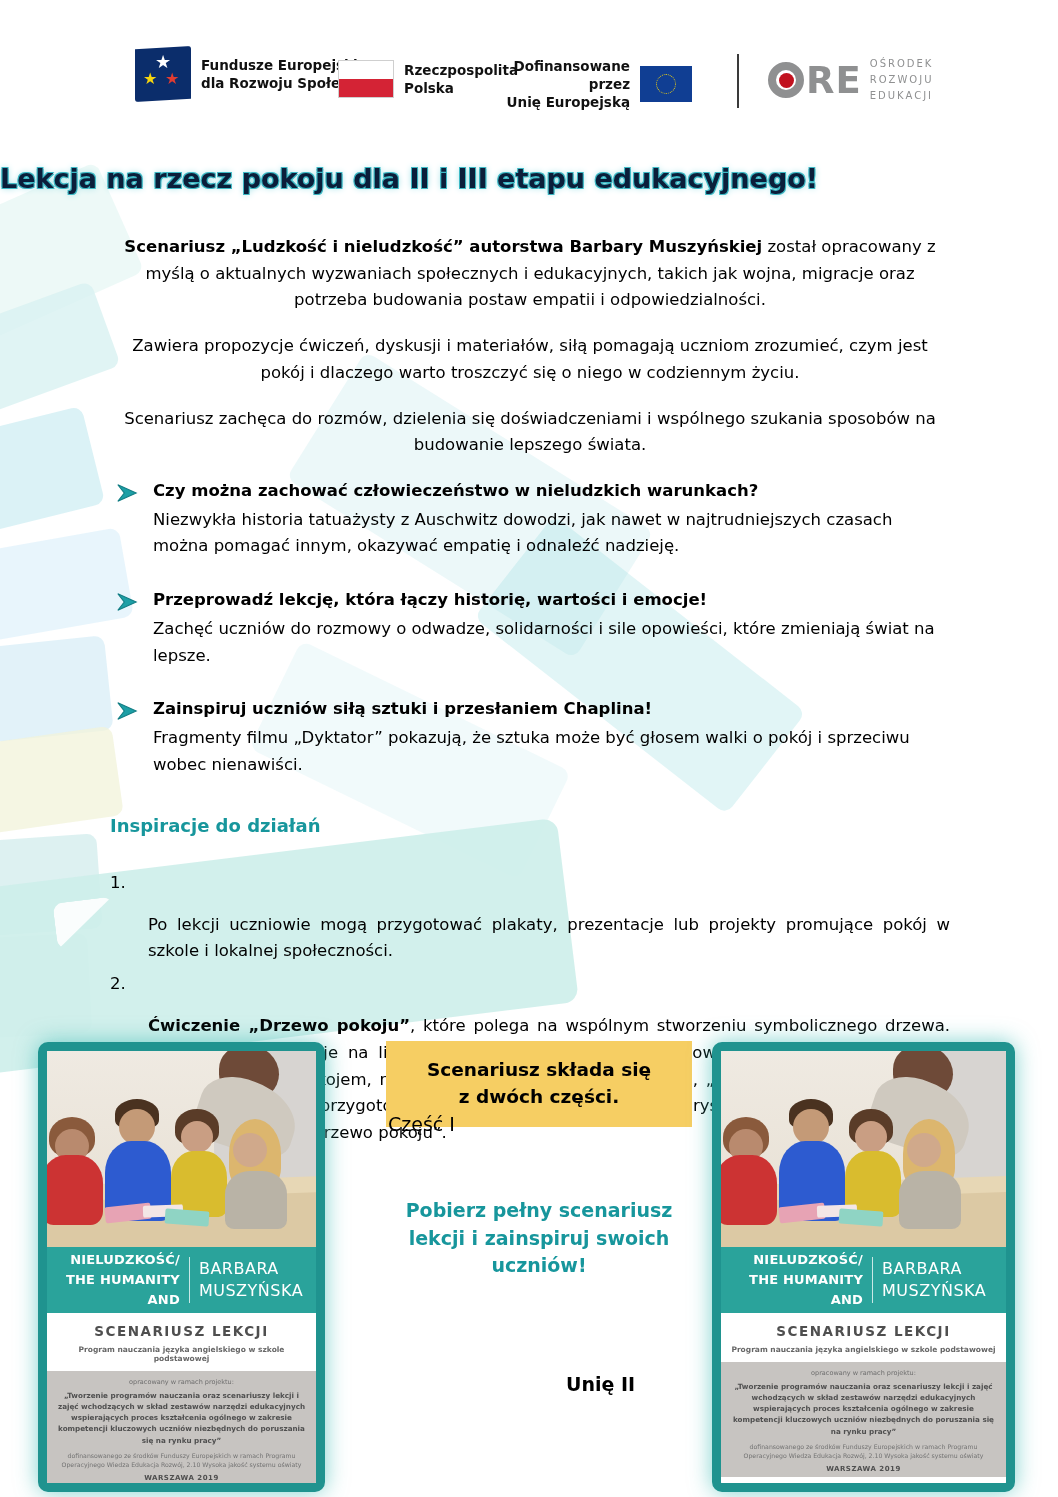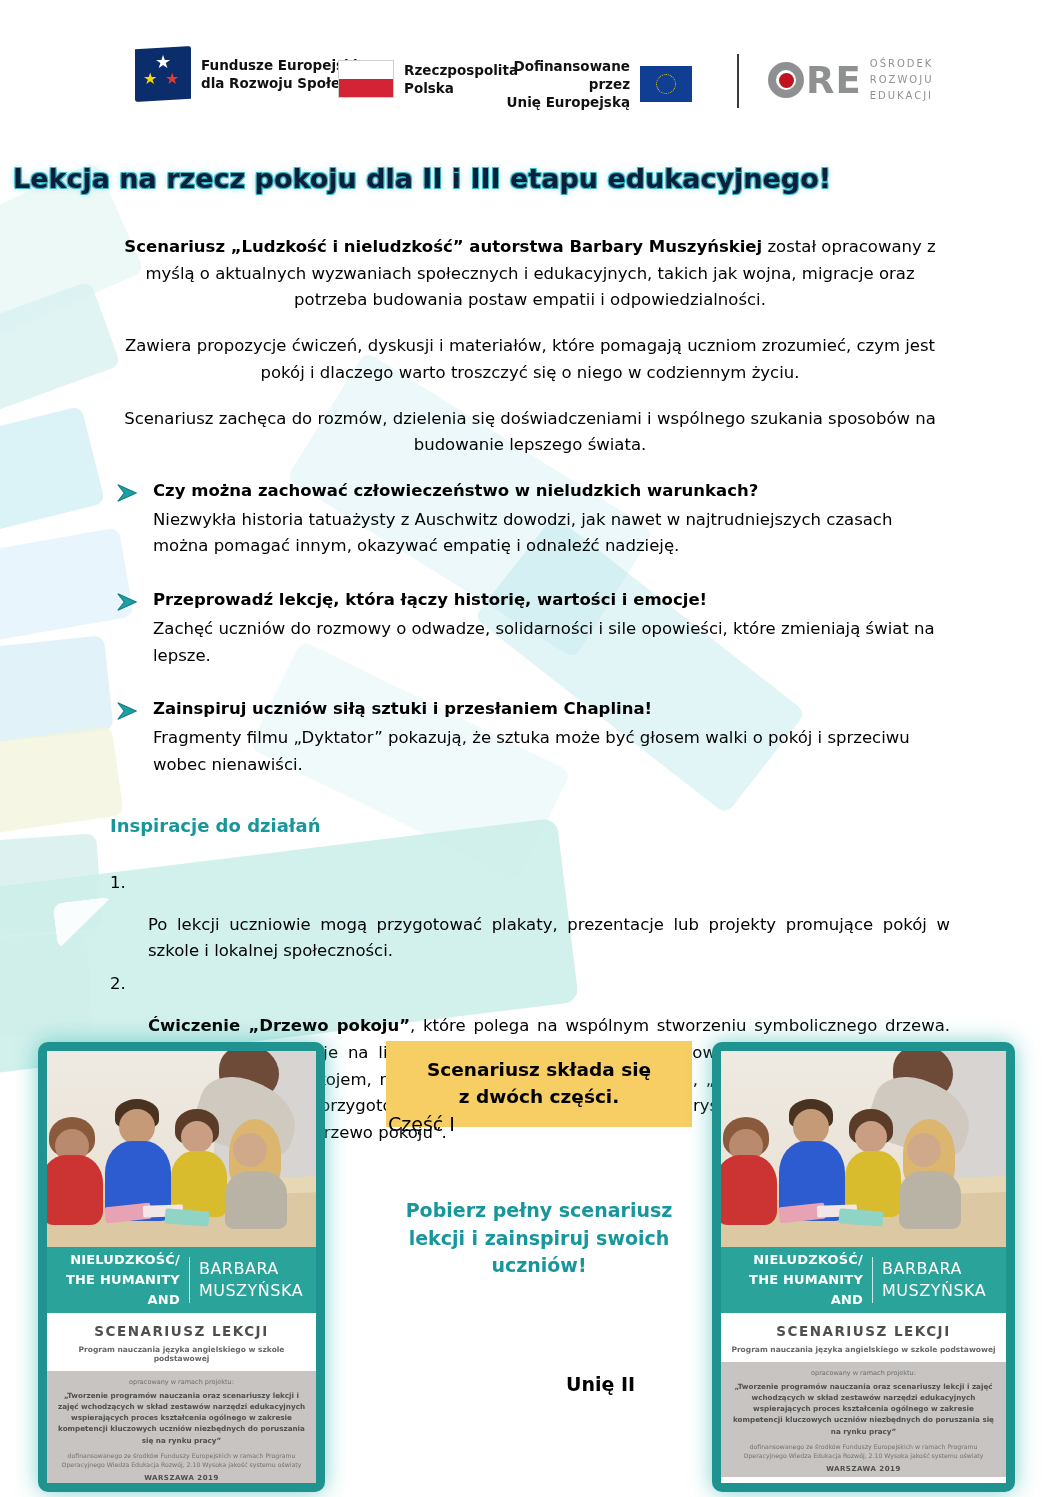--- a/index.html
+++ b/index.html
@@ -42,21 +42,21 @@
   .eu-ring { width:20px; height:20px; border:1.6px dotted #f6d50e; border-radius:50%; }
   .hdivider { position:absolute; left:737px; top:8px; width:2px; height:54px; background:#3a3a3a; }
   .ore { display:flex; align-items:center; gap:8px; }
   .ore-mark { display:flex; align-items:center; }
   .ore-ring { width:36px; height:36px; border:8px solid #8f9091; border-radius:50%; position:relative; }
   .ore-ring::after { content:""; position:absolute; left:50%; top:50%; width:15px; height:15px; margin:-7.5px 0 0 -7.5px; background:#c1121f; border-radius:50%; }
   .ore-re { font-size:37px; color:#8f9091; font-weight:bold; letter-spacing:1px; margin-left:2px; }
   .ore-name { font-size:10px; color:#8f9091; letter-spacing:2px; line-height:1.6; text-transform:uppercase; }
 
   
-  .title { position:absolute; top:163px; left:0; width:844px; text-align:center;
+  .title { position:absolute; top:163px; left:0; width:844px; text-align:left;
            font-size:27px; font-weight:bold; color:#0b1e3a;
            text-shadow:-1px -1px 0 #3db8c4, 1px -1px 0 #3db8c4, -1px 1px 0 #3db8c4, 1px 1px 0 #3db8c4, 0 0 7px #8fdbe2; }
 
   
   .maincol { position:absolute; top:234px; left:110px; width:840px; font-size:16.5px; line-height:1.62; }
   .pc { text-align:center; margin-bottom:19px; }
   .pc.last { }
   .bullet { display:flex; gap:15px; margin-bottom:27px; padding-left:6px; }
   .arrow-ic { flex:none; width:22px; height:22px; margin-top:4px; }
   .bullet h3 { font-size:16.5px; font-weight:bold; margin-bottom:2px; }
@@ -192,21 +192,21 @@
           <div>Rozwoju</div>
           <div>Edukacji</div>
         </div>
       </div>
     </div>
 
     <h1 class="title">Lekcja na rzecz pokoju dla II i III etapu edukacyjnego!</h1>
 
     <div class="maincol">
       <p class="pc"><b>Scenariusz „Ludzkość i nieludzkość” autorstwa Barbary Muszyńskiej</b><span> został opracowany z myślą o aktualnych wyzwaniach społecznych i edukacyjnych, takich jak wojna, migracje oraz potrzeba budowania postaw empatii i odpowiedzialności.</span></p>
-      <p class="pc">Zawiera propozycje ćwiczeń, dyskusji i materiałów, które pomagają uczniom zrozumieć, czym jest pokój i dlaczego warto troszczyć się o niego w codziennym życiu.</p>
+      <p class="pc">Zawiera propozycje ćwiczeń, dyskusji i materiałów, siłą pomagają uczniom zrozumieć, czym jest pokój i dlaczego warto troszczyć się o niego w codziennym życiu.</p>
       <p class="pc last">Scenariusz zachęca do rozmów, dzielenia się doświadczeniami i wspólnego szukania sposobów na budowanie lepszego świata.</p>
 
       <div class="bullet">
         <svg class="arrow-ic" viewBox="0 0 24 24">
           <polygon points="2,3 22,12 2,21 9,12" fill="#1d9fa6" stroke="#127d84" stroke-width="1.2"></polygon>
         </svg>
         <div class="bullet-text">
           <h3>Czy można zachować człowieczeństwo w nieludzkich warunkach?</h3>
           <div>Niezwykła historia tatuażysty z Auschwitz dowodzi, jak nawet w najtrudniejszych czasach można pomagać innym, okazywać empatię i odnaleźć nadzieję.</div>
         </div>

